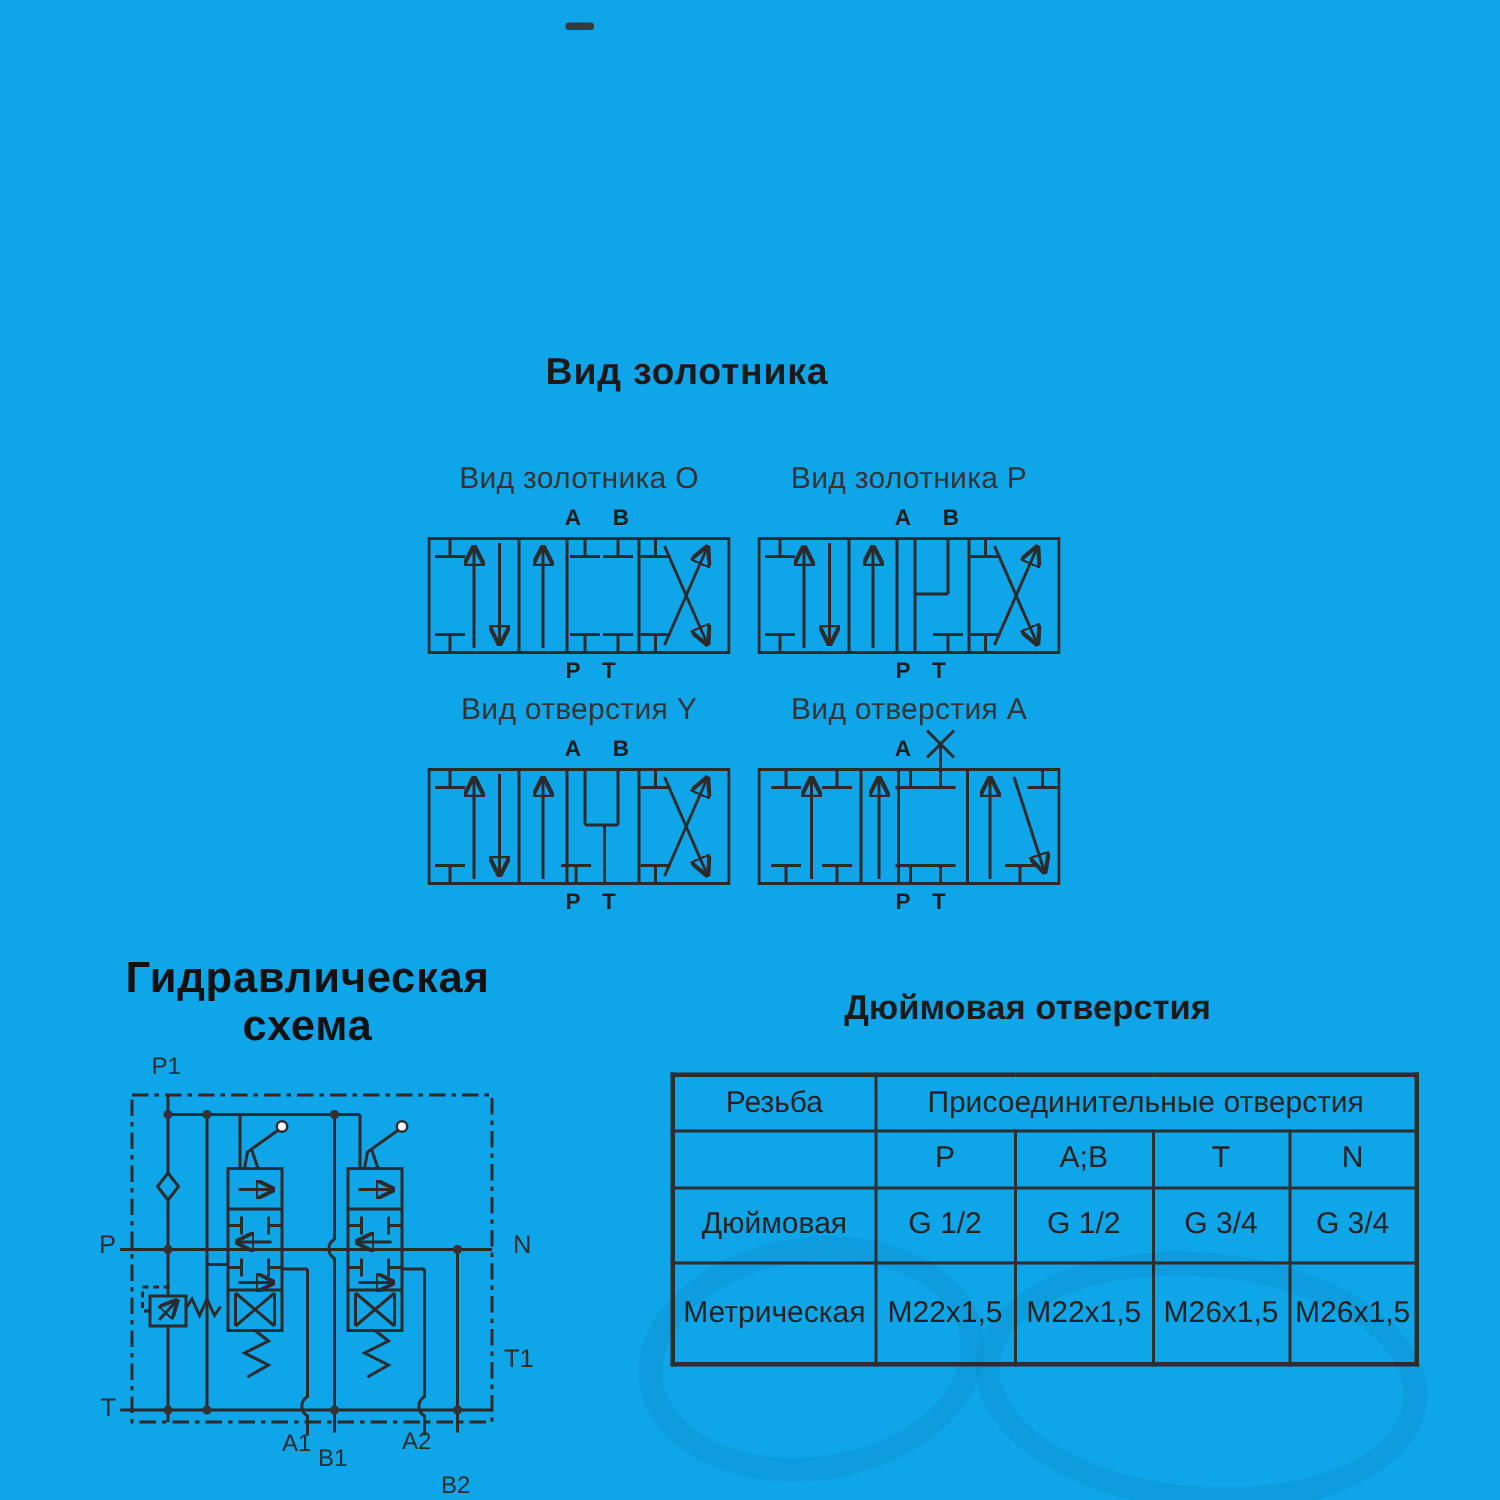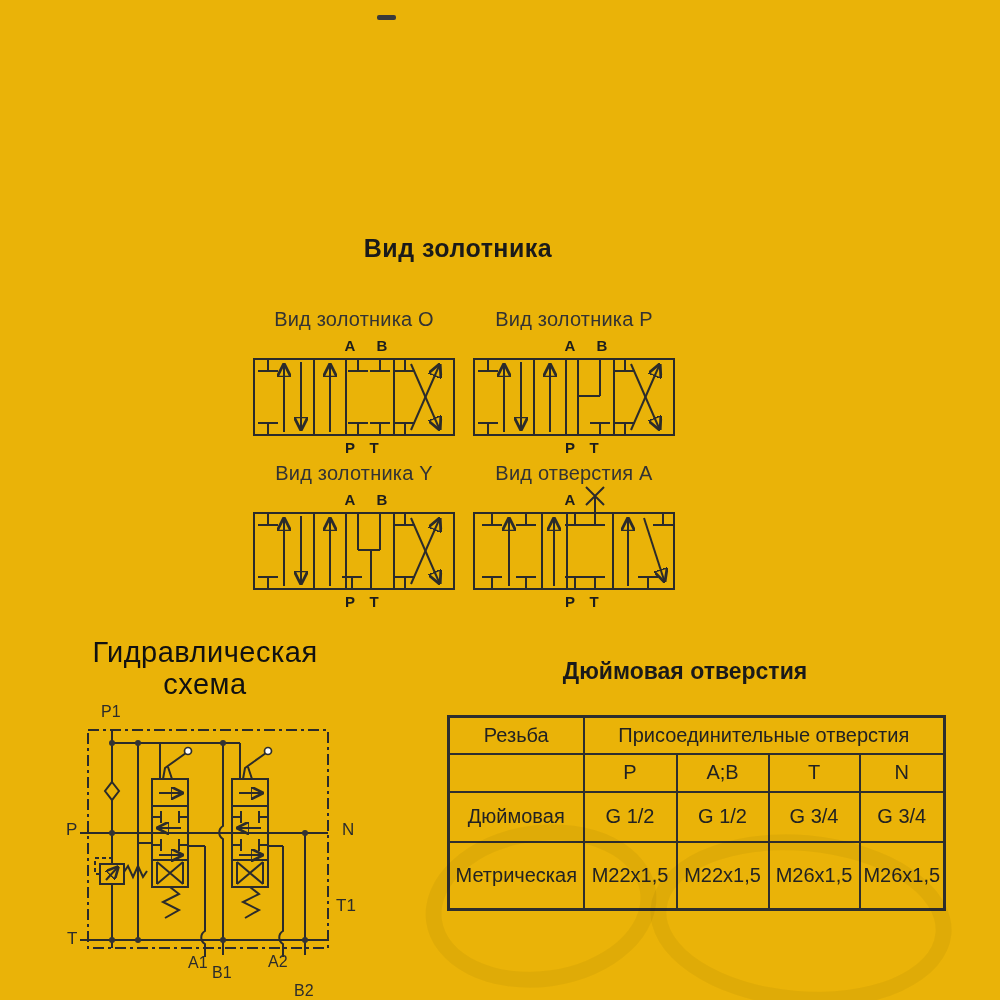--- a/index.html
+++ b/index.html
@@ -1,31 +1,31 @@
 <!DOCTYPE html>
 <html><head>
 <meta charset="utf-8">
 <style>
   html,body{margin:0;padding:0;background:#fff;}
-  #canvas{position:relative;width:1000px;height:1000px;background:#eab308;overflow:hidden;
+  #canvas{position:relative;width:1000px;height:1000px;background:#0ea5e9;overflow:hidden;
           font-family:"Liberation Sans",sans-serif;color:#222;}
   .abs{position:absolute;}
   .topdash{position:absolute;left:377px;top:15px;width:19px;height:5px;background:#3a3a3a;border-radius:2px;}
   .main-title{position:absolute;left:308px;top:234px;width:300px;text-align:center;
               font-size:25px;font-weight:bold;color:#1a1a1a;letter-spacing:0.5px;margin:0;}
-  .spool{position:absolute;width:202px;height:160px;}
+  .spool{position:absolute;width:202px;height:160px;margin-left:32px;}
   .spool-title{position:absolute;top:0;left:-30px;width:262px;text-align:center;
                font-size:20px;color:#333;letter-spacing:0.2px;}
   .port{position:absolute;transform:translateX(-50%);font-weight:bold;font-size:15px;color:#1d1d1d;}
   .port.top{top:29px;}
   .port.bottom{top:131px;}
   .spool-svg{position:absolute;left:0;}
   svg path,svg line,svg rect,svg polyline{fill:none;stroke:#2b2b2b;stroke-width:2;}
   .hyd-title{position:absolute;left:50px;top:636px;width:310px;text-align:center;margin:0;
-             font-size:29px;font-weight:normal;color:#111;line-height:1.12;letter-spacing:0.5px;}
+             font-size:29px;font-weight:bold;color:#111;line-height:1.12;letter-spacing:0.5px;}
   .thread-title{position:absolute;left:535px;top:658px;width:300px;text-align:center;margin:0;
                 font-size:23px;font-weight:bold;color:#1a1a1a;}
   .schematic-label{position:absolute;font-size:16px;color:#2c2c2c;}
   .port-io{font-size:17px;}
   table.thread-table{position:absolute;left:447px;top:715px;border-collapse:collapse;table-layout:fixed;
                      font-size:20px;color:#222;}
   table.thread-table td{border:2px solid #2e2e2e;text-align:center;vertical-align:middle;padding:0 2px;overflow:hidden;}
   table.thread-table{border:3px solid #2e2e2e;}
   .wm{position:absolute;border:16px solid rgba(0,0,0,0.045);border-radius:50%;}
 </style>
@@ -82,21 +82,21 @@
       <path d="M105 1V77 M127 1V38 M105 38H127 M127 77V65 M117 65H137"></path>
       <path d="M152 1V13 M142 13H162 M152 77V65 M142 65H162"></path>
       <line x1="158" y1="72" x2="186" y2="8" marker-end="url(#aP)"></line>
       <line x1="158" y1="6" x2="186" y2="70" marker-end="url(#aP)"></line>
     </svg>
     <span class="port bottom" style="left:97px">P</span>
     <span class="port bottom" style="left:121px">T</span>
   </div>
 
   <div class="spool" style="left:253px;top:462px">
-    <div class="spool-title">Вид золотника Y</div>
+    <div class="spool-title">Вид отверстия Y</div>
     <span class="port top" style="left:97px">A</span>
     <span class="port top" style="left:129px">B</span>
     <svg class="spool-svg" style="top:50px" width="202" height="78" viewBox="0 0 202 78">
       <defs>
           <marker id="aY" viewBox="0 0 10 10" refX="8" refY="5" markerWidth="7" markerHeight="7" orient="auto-start-reverse">
             <path d="M0 0L10 5L0 10z" fill="#2b2b2b" stroke="none"></path>
           </marker>
         </defs>
       <rect x="1" y="1" width="200" height="76" stroke-width="2.4"></rect>
       <path d="M61 1V77 M93 1V77 M141 1V77"></path>

